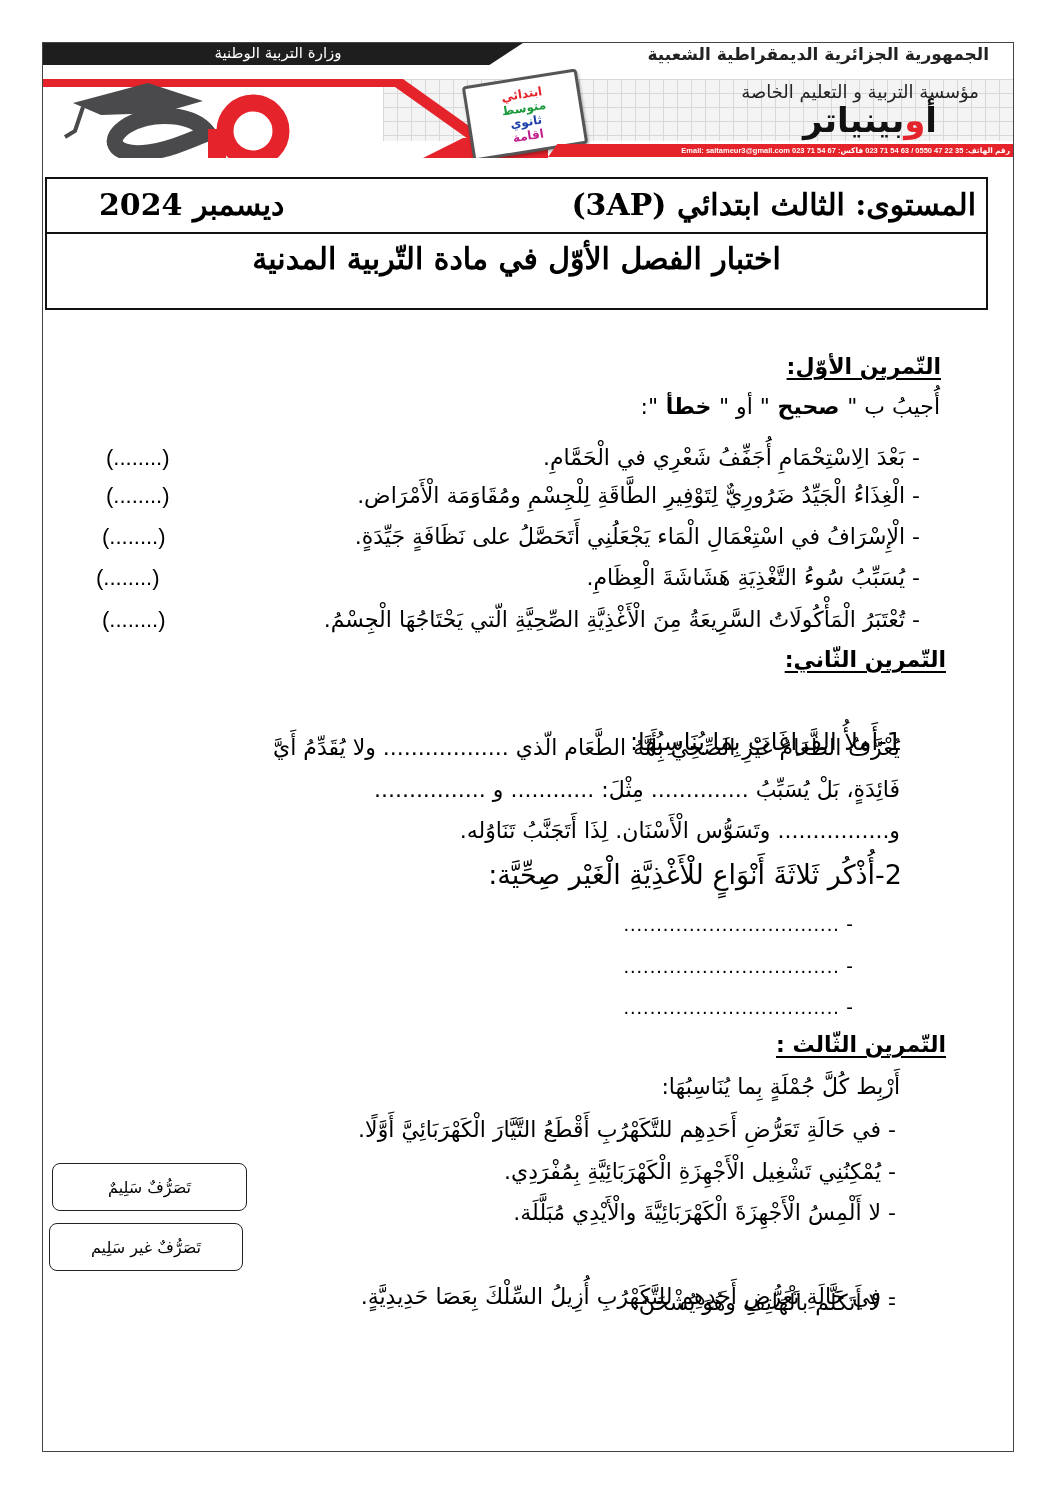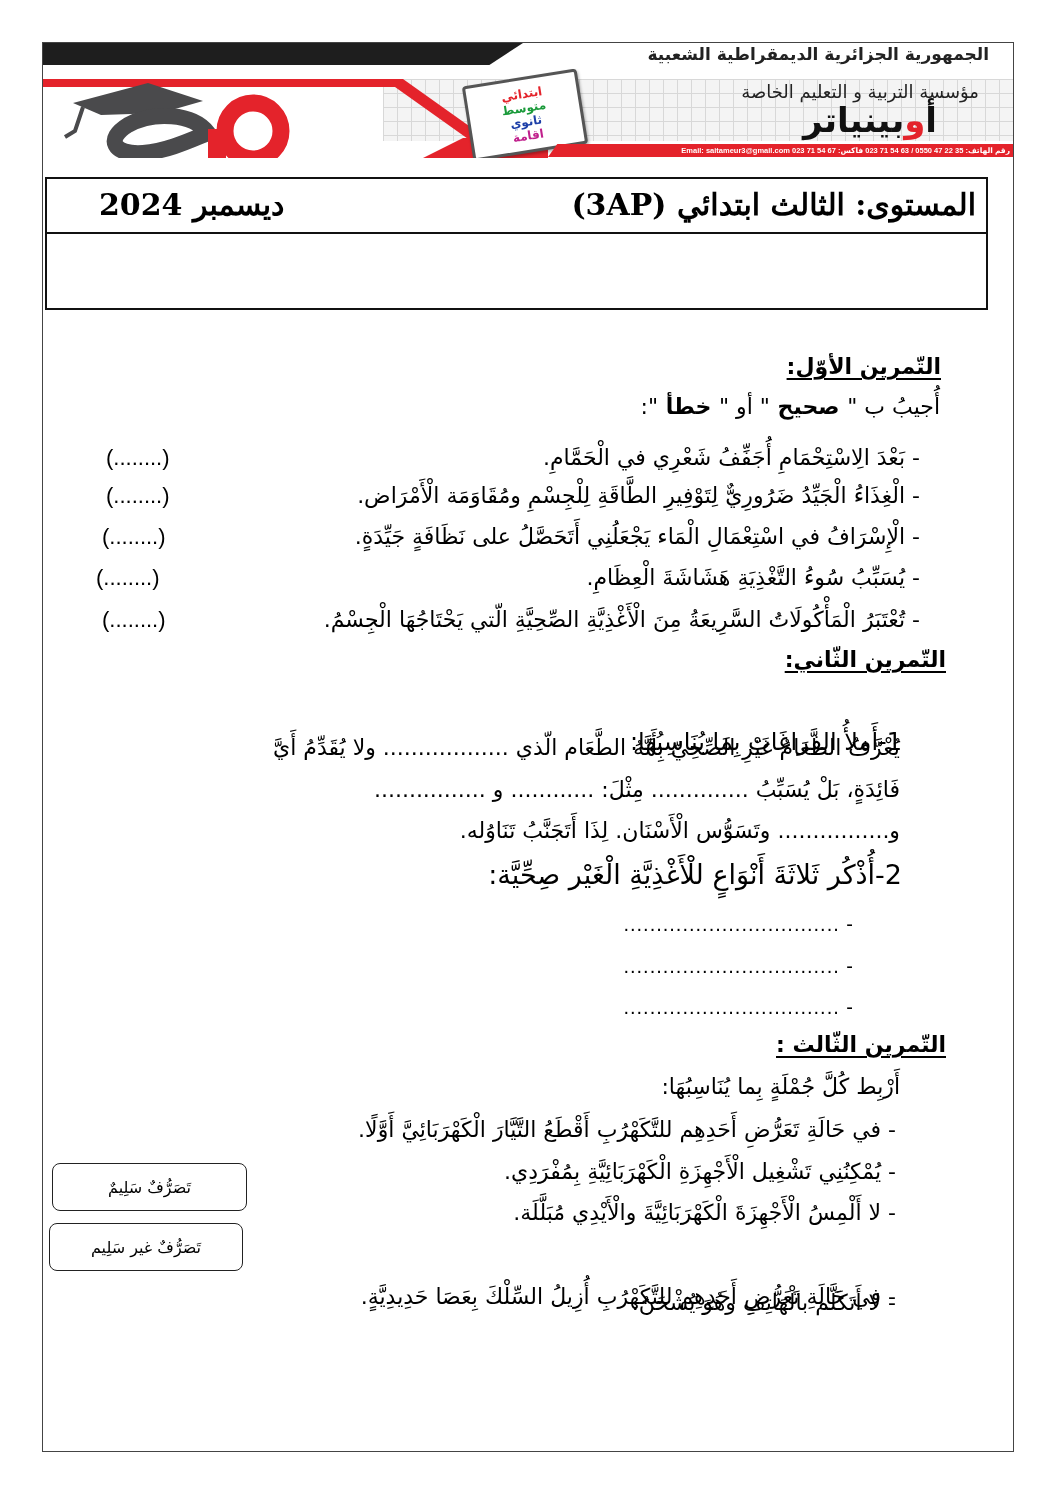--- a/index.html
+++ b/index.html
@@ -109,20 +109,21 @@
       font-size: 16px; font-family: "DejaVu Sans", sans-serif;
     }
   </style>
 </head>
 <body>
 
 <div class="page-frame"></div>
 
 <div class="banner">
   <div class="banner-black"></div>
+  <div class="ministry-text">وزارة التربية الوطنية</div>
   <div class="republic-text">الجمهورية الجزائرية الديمقراطية الشعبية</div>
   <div class="banner-grid"></div>
 
   <svg class="banner-svg" width="970" height="115">
 
     <polygon points="0,36 360,36 450,100 470,100 470,108 442,108 352,44 0,44" fill="#e4232b"></polygon>
     <polygon points="380,115 420,95 505,95 505,115" fill="#e4232b"></polygon>
 
     <g>
       <polygon points="30,60 105,40 160,58 118,70 58,72" fill="#4a4a4c"></polygon>
@@ -149,20 +150,21 @@
 
   <div class="contact-bar"></div>
   <div class="contact-text">رقم الهاتف: 35 22 47 0550 / 63 54 71 023   فاكس: 67 54 71 023   Email: saitameur3@gmail.com</div>
 </div>
 
 <div class="header-box">
   <div class="header-row1">
     <div class="level-text">المستوى: الثالث ابتدائي (3AP)</div>
     <div class="date-text">ديسمبر 2024</div>
   </div>
+  <div class="exam-title">اختبار الفصل الأوّل في مادة التّربية المدنية</div>
 </div>
 
 <div class="line section-heading" style="right:117px; top:352px;">التّمرين الأوّل:</div>
 <div class="line" style="right:118px; top:392px;"><span>أُجيبُ ب "</span><b> صحيح </b><span>" أو "</span><b> خطأ </b><span>":</span></div>
 
 <div class="line" style="right:138px; top:443px;">- بَعْدَ الِاسْتِحْمَامِ أُجَفِّفُ شَعْرِي في الْحَمَّامِ.</div>
 <div class="blank" style="left:106px; top:443px;">(........)</div>
 
 <div class="line" style="right:138px; top:481px;">- الْغِذَاءُ الْجَيِّدُ ضَرُورِيٌّ لِتَوْفِيرِ الطَّاقَةِ لِلْجِسْمِ ومُقَاوَمَة الْأَمْرَاض.</div>
 <div class="blank" style="left:106px; top:481px;">(........)</div>

